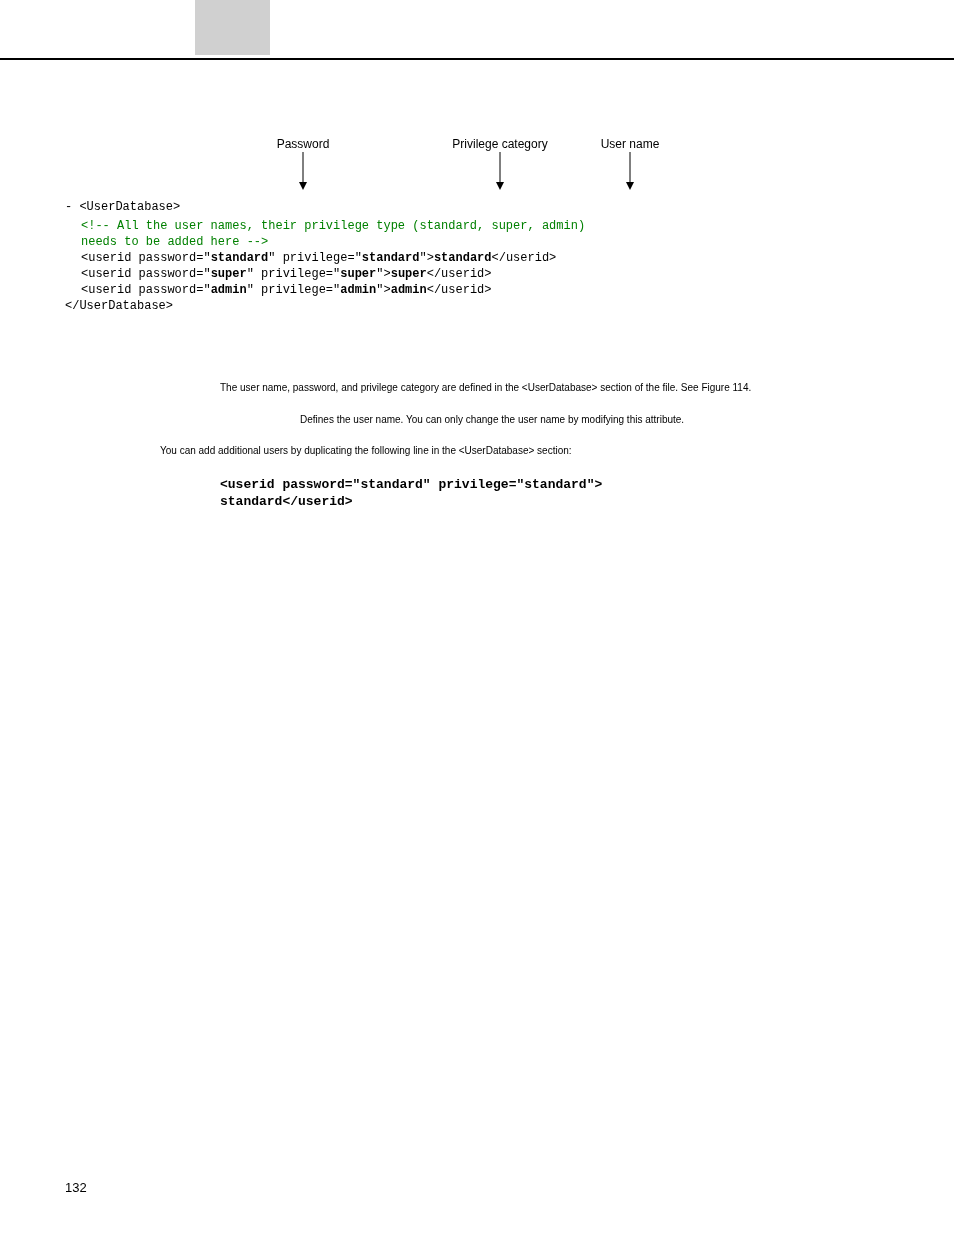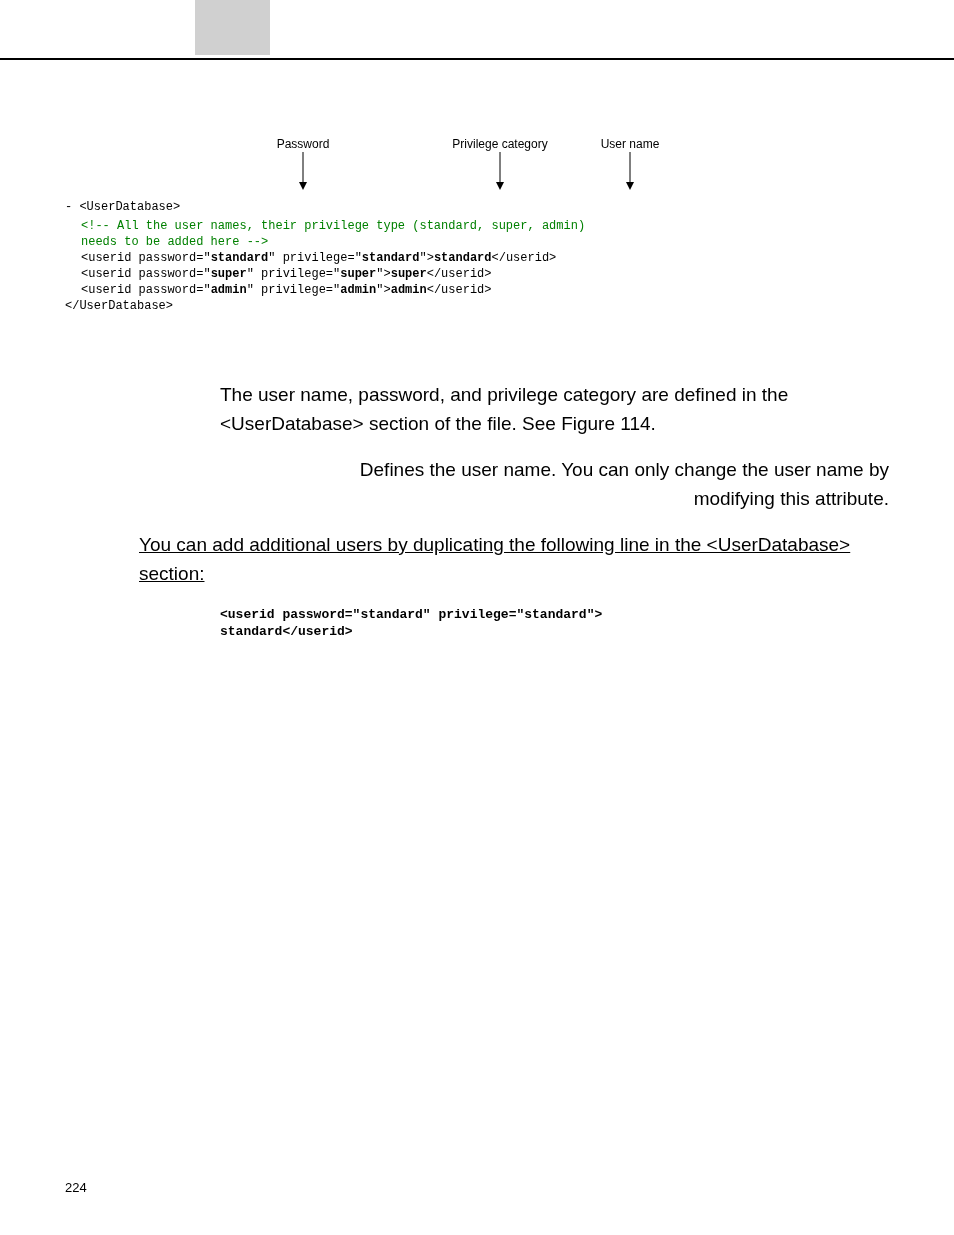--- a/index.html
+++ b/index.html
@@ -50,21 +50,21 @@
     }
 
     
     .code-section {
       position: relative;
       margin-bottom: 30px;
     }
 
     .para {
       margin-bottom: 16px;
-      font-size: 19px;
+      font-size: 10px;
       line-height: 1.55;
       color: #000;
     }
 
     .code-inline {
       font-family: 'Courier New', Courier, monospace;
       font-weight: bold;
       font-size: 13px;
     }
   </style>
@@ -113,29 +113,29 @@
   </div>
 
   <div style="margin-top:20px;">
 
     <div class="para" style="margin-left:155px; margin-right:0;">
       The user name, password, and privilege category are defined in the &lt;UserDatabase&gt; section of the file. See Figure 114.
     </div>
 
 
 
-    <div class="para" style="margin-left:235px; margin-right:0;text-align:right;">
+    <div class="para" style="margin-left:235px; margin-right:0;">
       Defines the user name. You can only change the user name by modifying this attribute.
     </div>
 
-    <div class="para" style="margin-left:74px; margin-right:0;text-decoration:underline;">
+    <div class="para" style="margin-left:95px; margin-right:0;">
       You can add additional users by duplicating the following line in the &lt;UserDatabase&gt; section:
     </div>
 
     <div style="margin-left:155px;">
       <span class="code-inline">&lt;userid password="standard" privilege="standard"&gt;<br>standard&lt;/userid&gt;</span>
     </div>
 
   </div>
 
 </div>
 
-<div class="page-number">224</div>
+<div class="page-number">132</div>
 
 </body></html>

